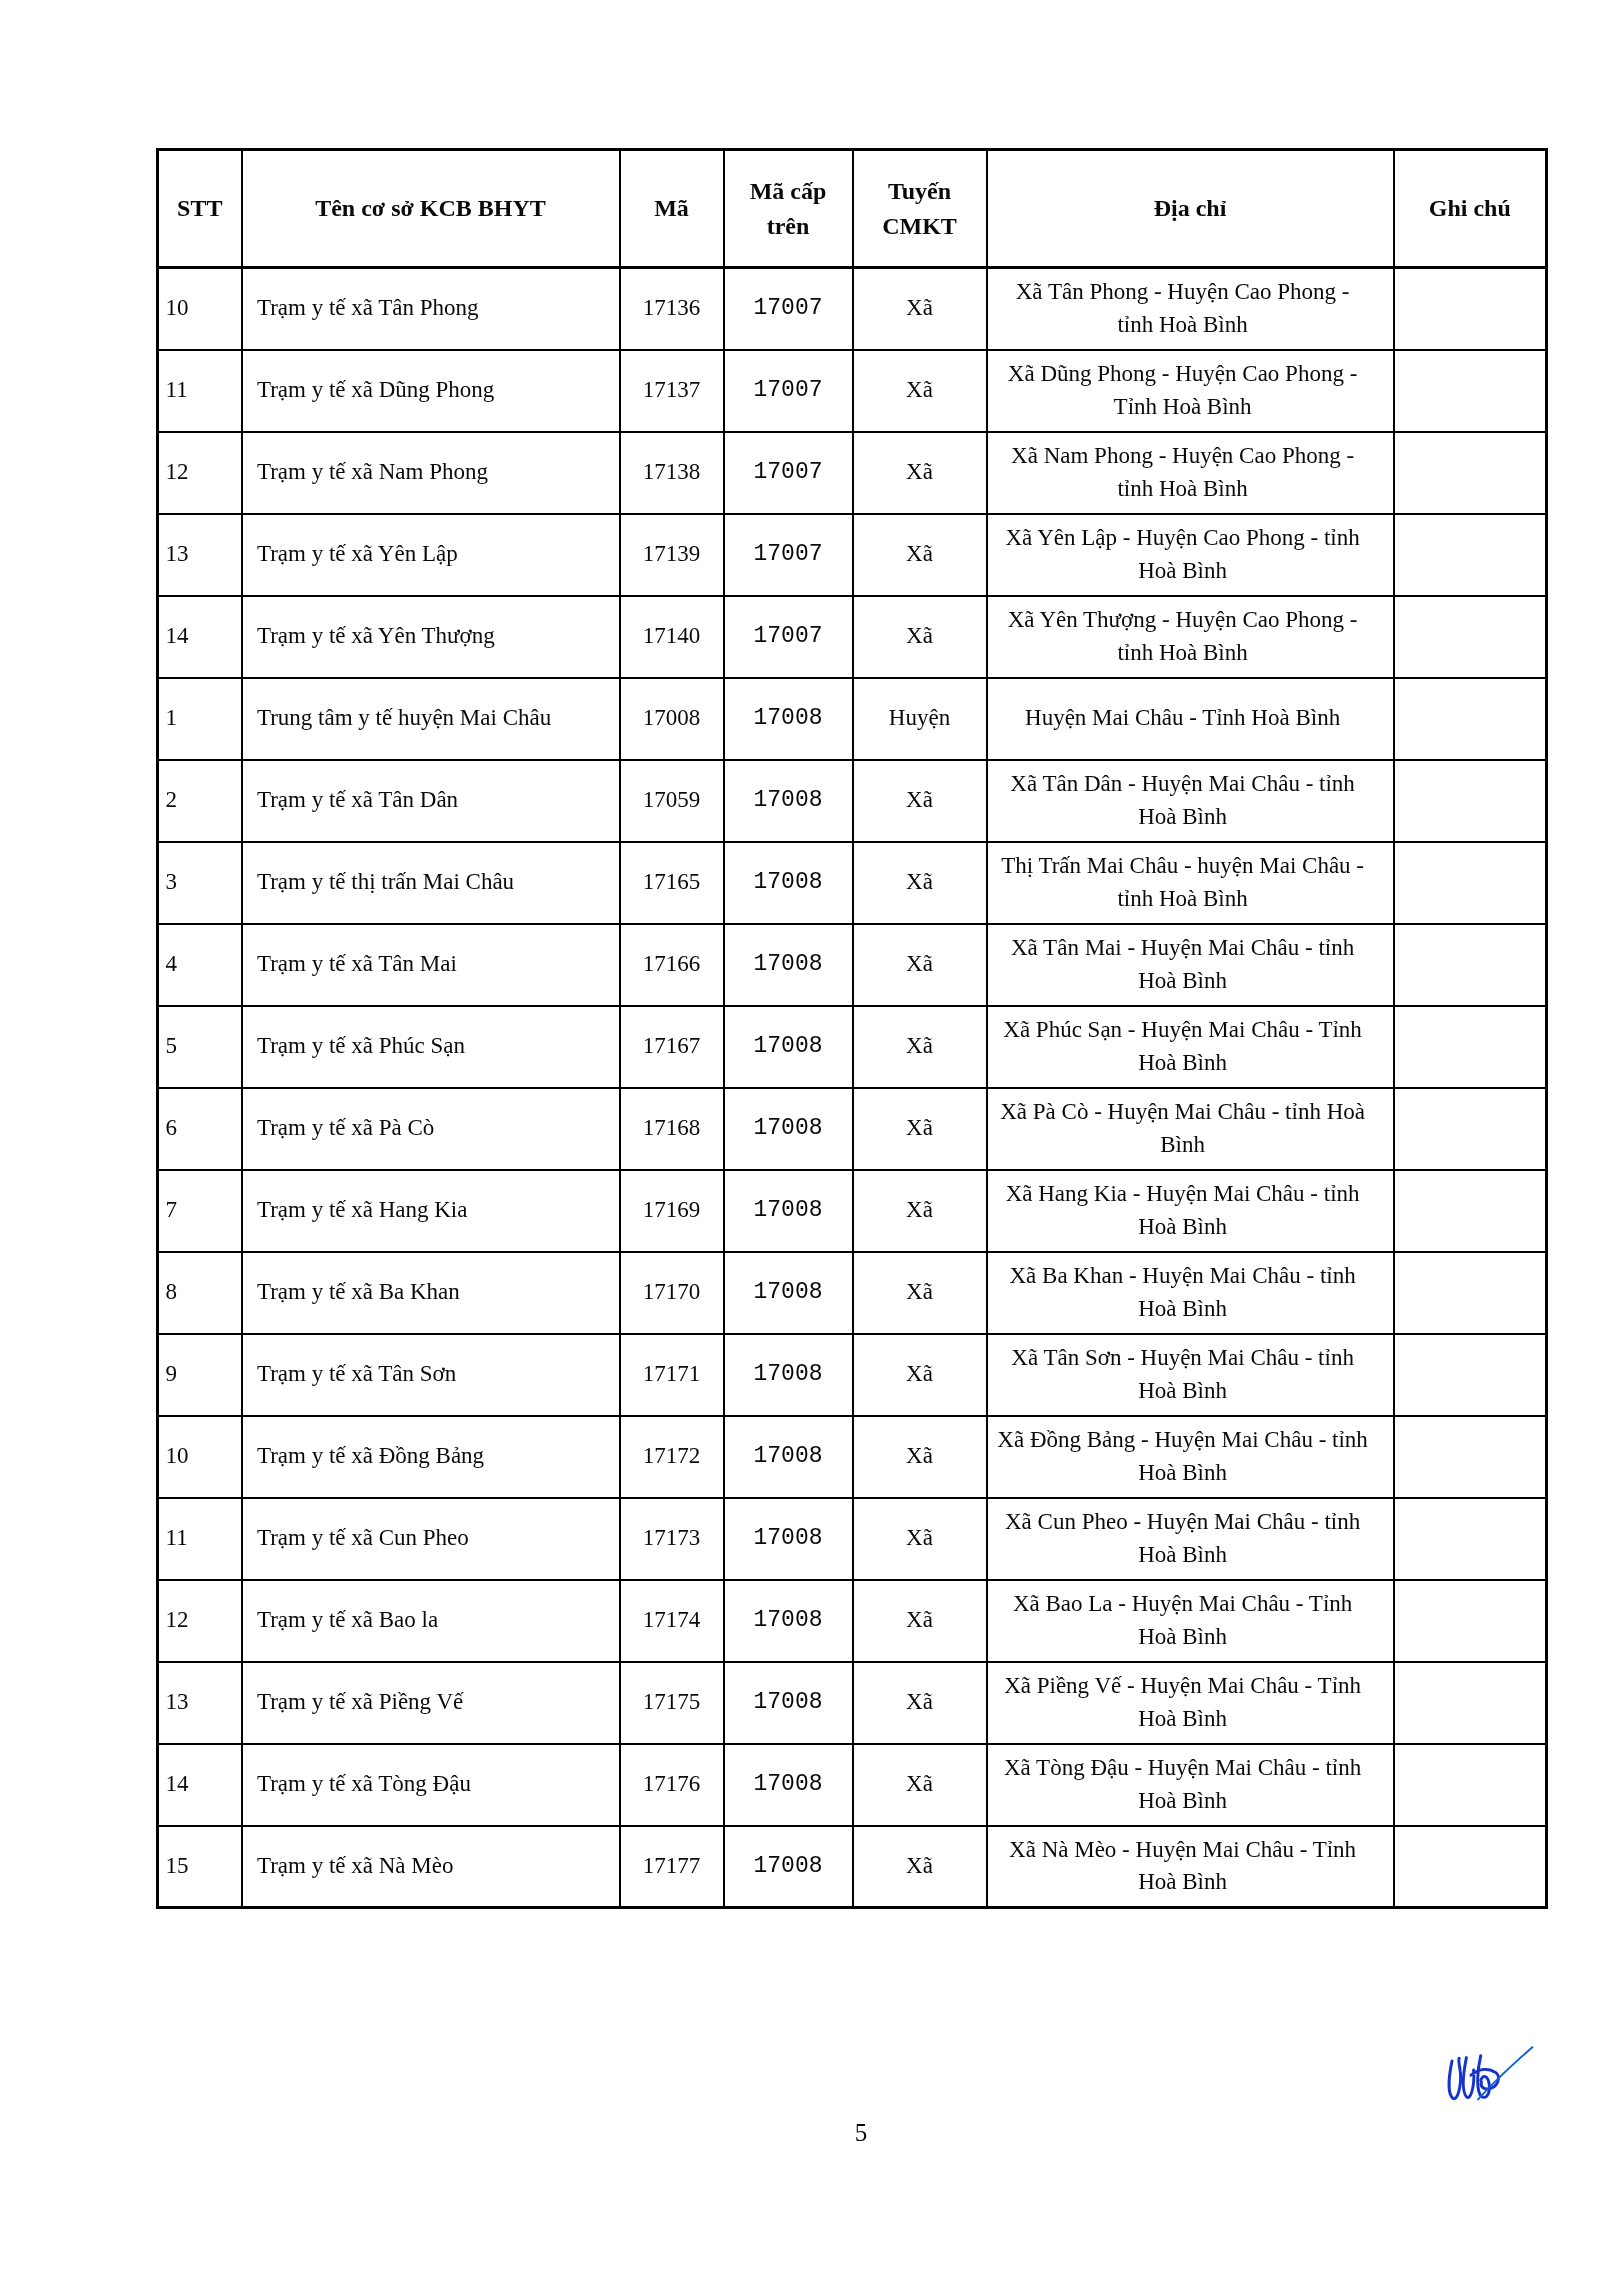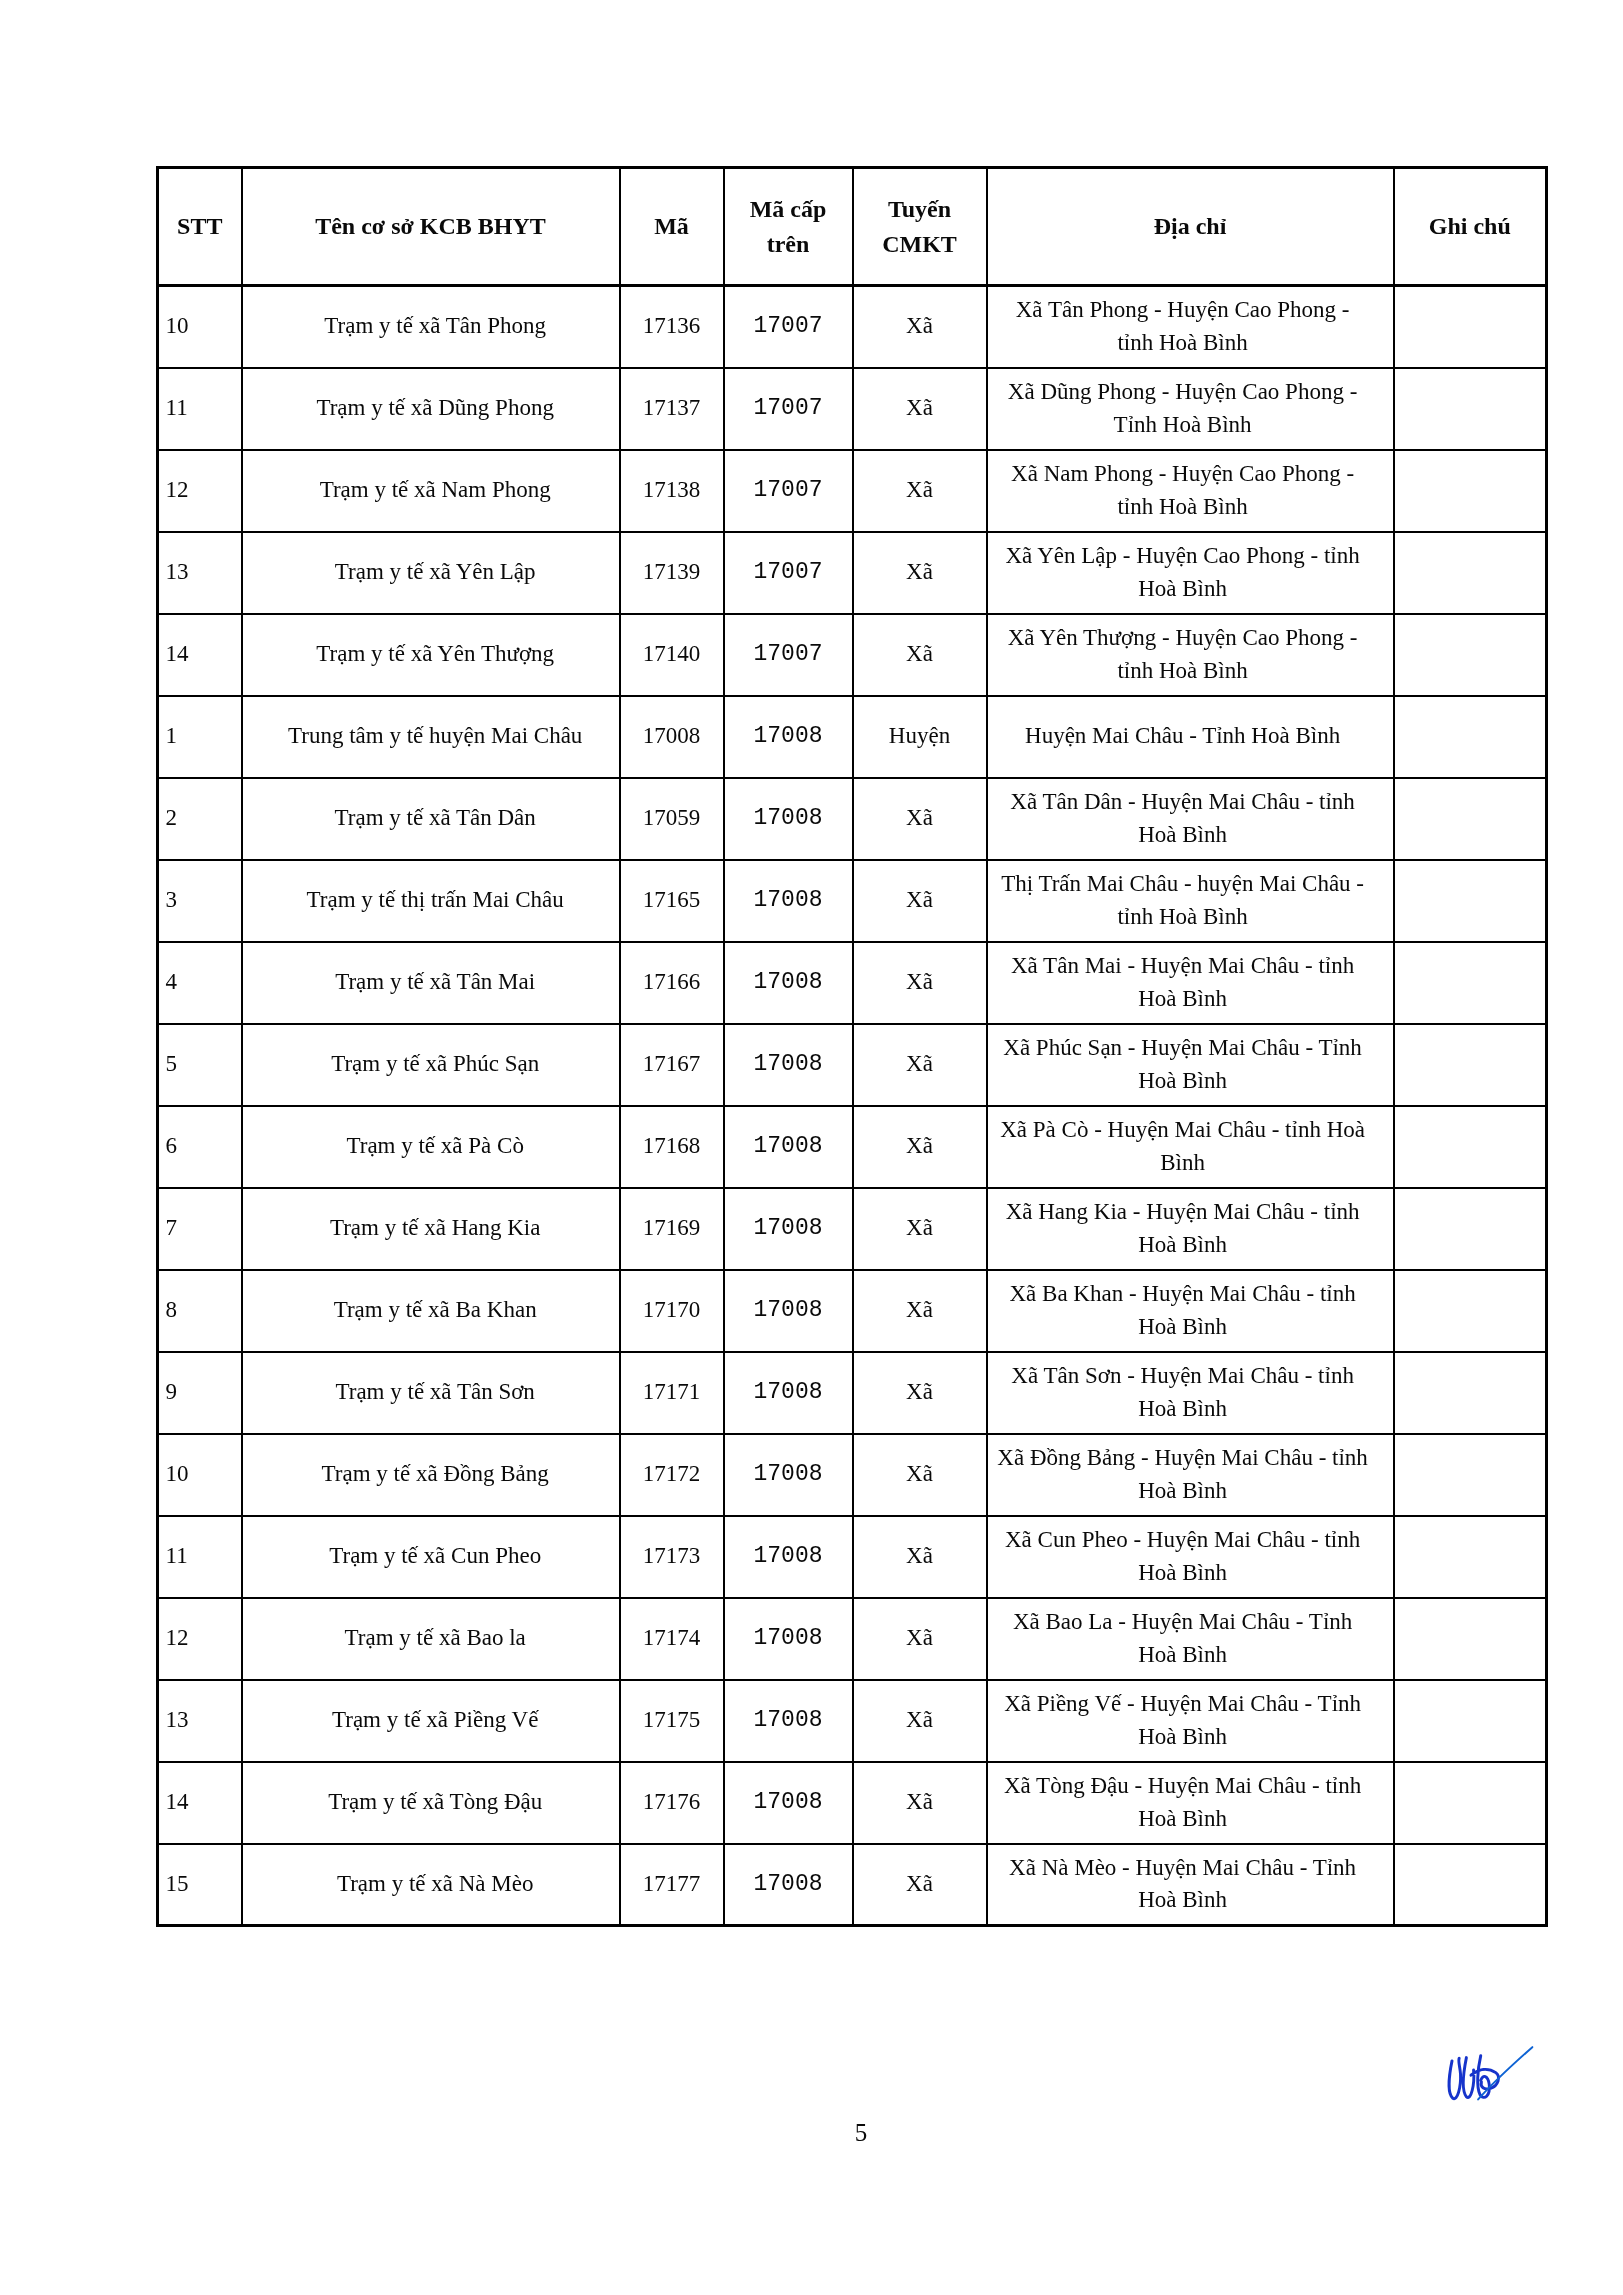--- a/index.html
+++ b/index.html
@@ -10,21 +10,21 @@
   body {
     width: 1623px;
     height: 2295px;
     position: relative;
     font-family: "Liberation Serif", "DejaVu Serif", serif;
     color: #0a0a0a;
   }
   .doc-table-wrap {
     position: absolute;
     left: 156px;
-    top: 166px;
+    top: 148px;
     width: 1215px;
   }
   table.doc-table {
     width: 1389px;
     table-layout: fixed;
     border-collapse: collapse;
     border: 3.9px solid #000000;
   }
   col.c-stt    { width: 84px; }
   col.c-name   { width: 378px; }
@@ -51,21 +51,21 @@
     font-weight: bold;
     text-align: center;
     font-size: 24px;
     border-bottom: 3.9px solid #000000;
     padding: 3.9px 7.9px;
   }
   .doc-table tbody tr.row { height: 82px; }
   .doc-table tbody tr.row.section { height: 71px; }
 
   td.cell-stt   { text-align: left; }
-  td.cell-name  { text-align: center; padding-left: 14.4px; padding-right: 5px; }
+  td.cell-name  { text-align: left; padding-left: 14.4px; padding-right: 5px; }
   td.cell-code  { text-align: center; }
   td.cell-parent{ text-align: center; font-family: Liberation Mono, monospace; }
   td.cell-level { text-align: center; }
   td.cell-addr  { text-align: center; padding-left: 9.2px; padding-right: 24px; }
   td.cell-note  { text-align: center; }
 
   tr.section td.cell-stt,
   tr.section td.cell-name {
     font-weight: bold;
   }

